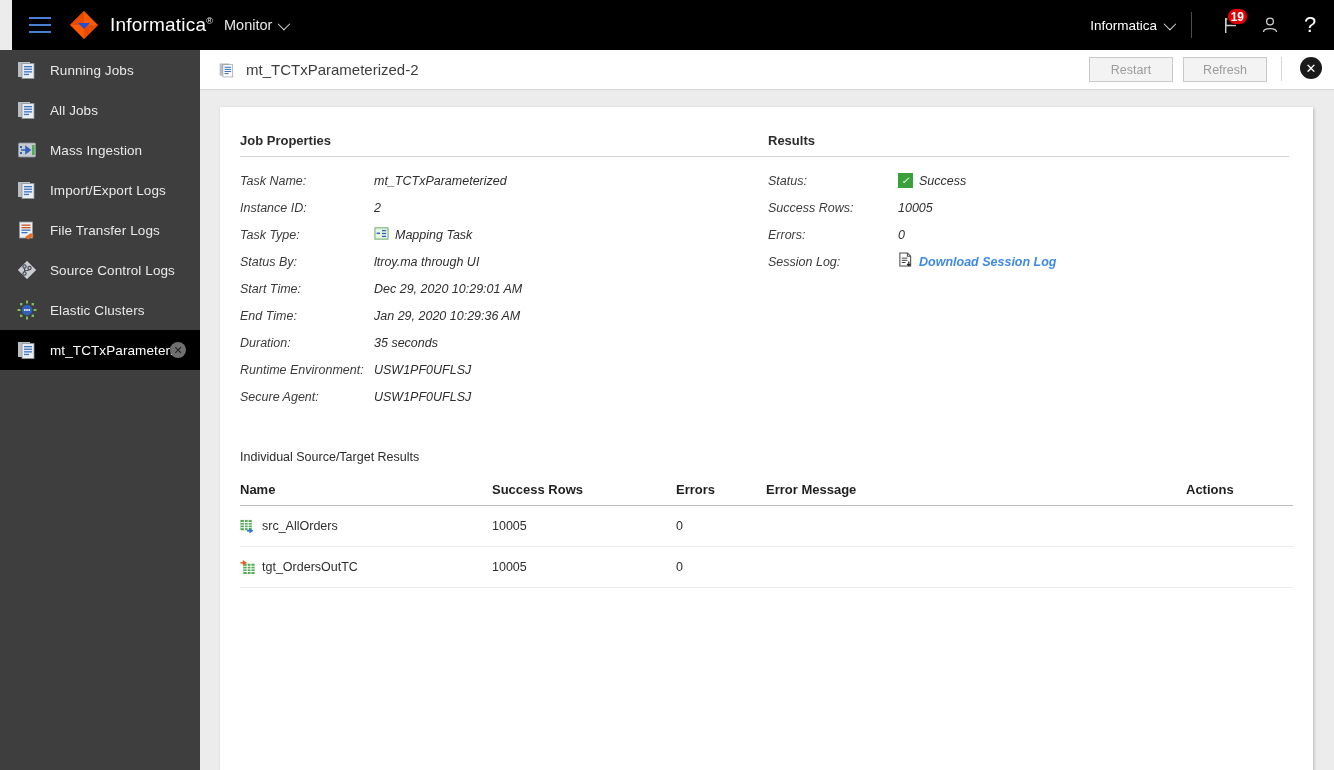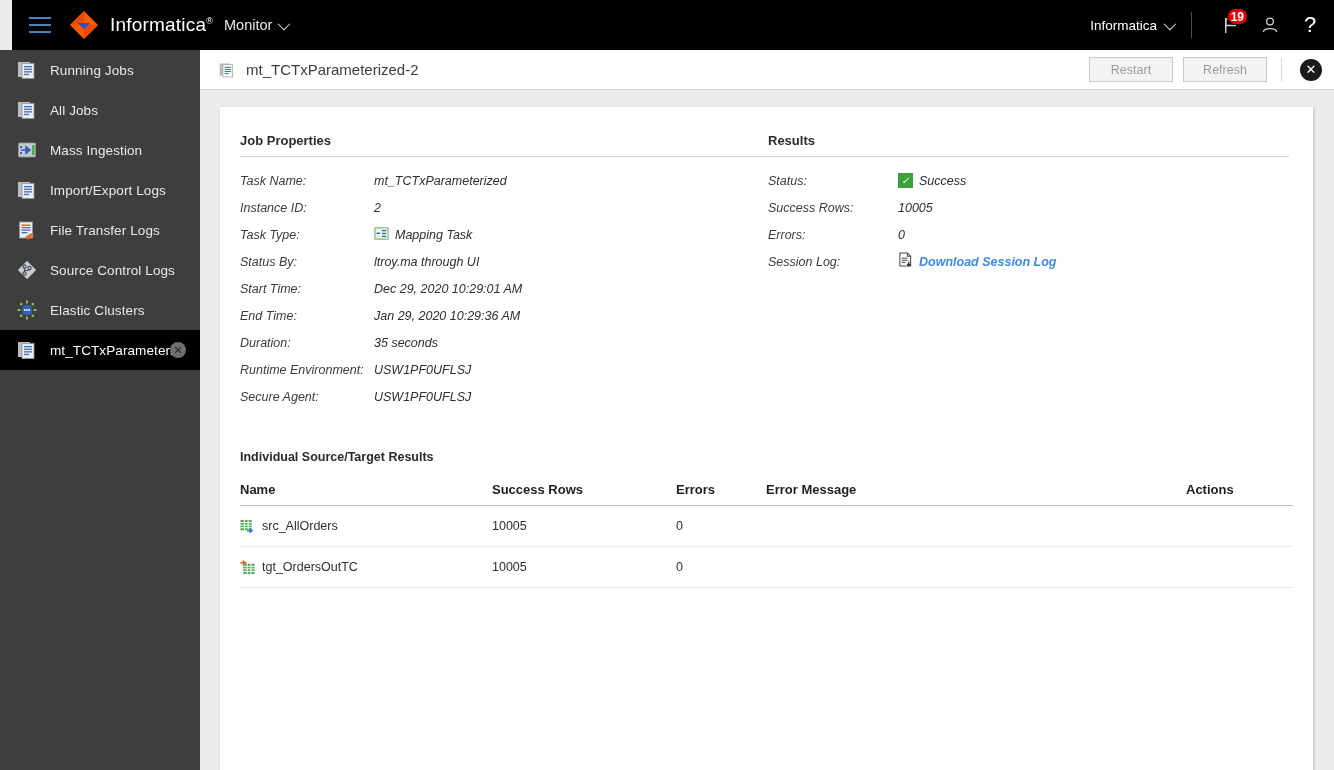--- a/index.html
+++ b/index.html
@@ -93,21 +93,21 @@
   .main {
     position: absolute; top: 50px; left: 200px;
     width: 1134px; height: 720px; background: #ececec;
   }
   .page-header {
     height: 40px; background: #ffffff; border-bottom: 1px solid #d6d6d6;
     display: flex; align-items: center; padding: 0 12px 0 18px;
   }
   .page-header-icon { width: 18px; height: 18px; margin-right: 10px; }
   .page-title { font-size: 15px; color: #3d3d3d; }
-  .header-actions { margin-left: auto; display: flex; align-items: center; }
+  .header-actions { margin-left: auto; display: flex; align-items: flex-start; }
   .btn {
     min-width: 84px; height: 25px; background: #f3f3f3;
     border: 1px solid #c9c9c9; color: #9c9c9c; font-size: 12.5px;
     font-family: "Liberation Sans", sans-serif;
     display: flex; align-items: center; justify-content: center;
     margin-left: 10px; cursor: default;
   }
   .close-x {
     width: 22px; height: 22px; border-radius: 50%; background: #1a1a1a;
     color: #fff; display: flex; align-items: center; justify-content: center;
@@ -145,21 +145,21 @@
 
   .status-badge-icon {
     width: 15px; height: 15px; background: #3aa13a;
     display: flex; align-items: center; justify-content: center;
     color: #fff; font-size: 10px; line-height: 1;
   }
 
   
   .table-section { margin-top: 40px; }
   .table-title {
-    font-size: 12.5px; font-weight: bold; color: #2b2b2b; margin-bottom: 18px;
+    font-size: 12.5px; font-weight: normal; color: #2b2b2b; margin-bottom: 18px;
   }
   table { width: 1053px; border-collapse: collapse; table-layout: fixed; }
   thead th {
     text-align: left; font-size: 13px; font-weight: bold; color: #1f1f1f;
     padding: 0 0 8px 0; border-bottom: 1px solid #bdbdbd;
   }
   tbody td {
     font-size: 12.5px; color: #2e2e2e; height: 41px;
     border-bottom: 1px solid #ebebeb; vertical-align: middle;
   }

